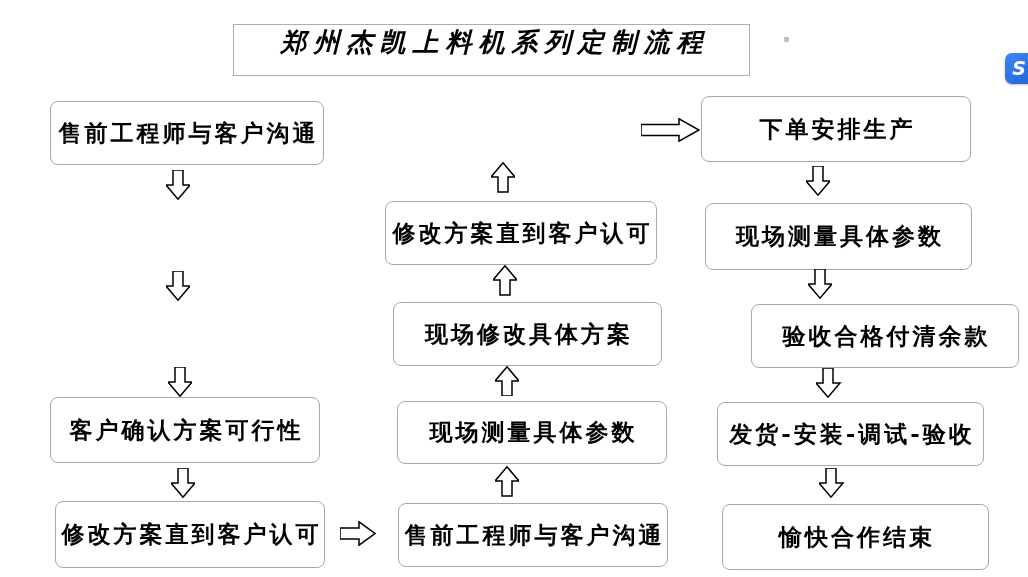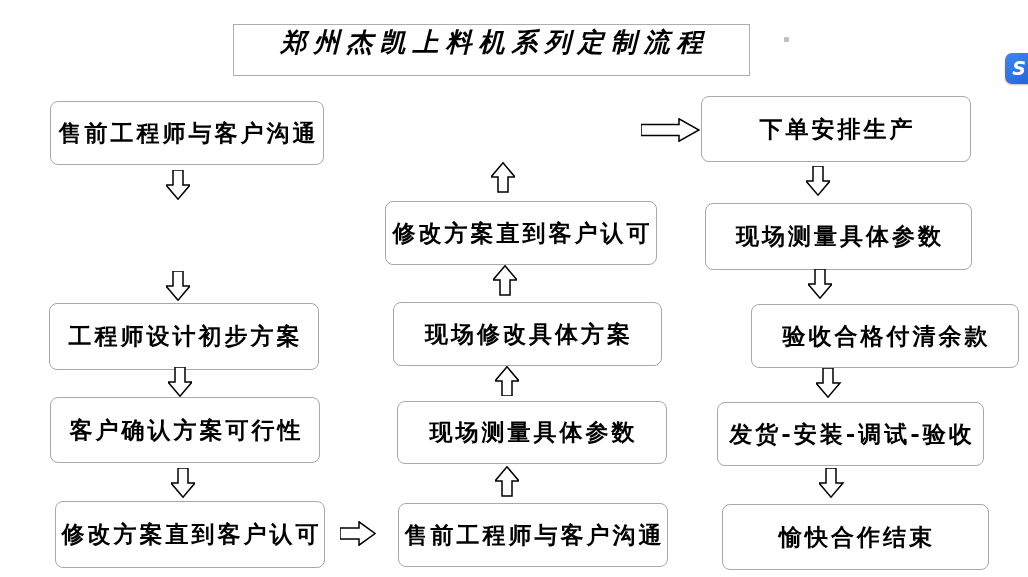--- a/index.html
+++ b/index.html
@@ -60,21 +60,20 @@
           <polygon points="0,7 19,7 19,0.8 35,12.5 19,24.2 19,18 0,18" fill="#fff" stroke="#000" stroke-width="1.5" stroke-linejoin="miter"></polygon>
         </g>
     </defs>
   </svg>
 
   <div class="title-box">
     <span class="title-text">郑州杰凯上料机系列定制流程</span>
   </div>
 
   <div class="node" style="left:50px;top:101px;width:272px;height:62px">售前工程师与客户沟通</div>
-  <div class="node" style="left:49px;top:303px;width:268px;height:65px">工程师设计初步方案</div>
   <div class="node" style="left:50px;top:397px;width:268px;height:64px">客户确认方案可行性</div>
   <div class="node" style="left:55px;top:501px;width:268px;height:65px">修改方案直到客户认可</div>
 
   <div class="node" style="left:385px;top:201px;width:270px;height:62px">修改方案直到客户认可</div>
   <div class="node" style="left:393px;top:302px;width:267px;height:62px">现场修改具体方案</div>
   <div class="node" style="left:397px;top:401px;width:268px;height:61px">现场测量具体参数</div>
   <div class="node" style="left:398px;top:503px;width:268px;height:62px">售前工程师与客户沟通</div>
 
   <div class="node" style="left:701px;top:96px;width:268px;height:64px">下单安排生产</div>
   <div class="node" style="left:705px;top:203px;width:265px;height:65px">现场测量具体参数</div>

